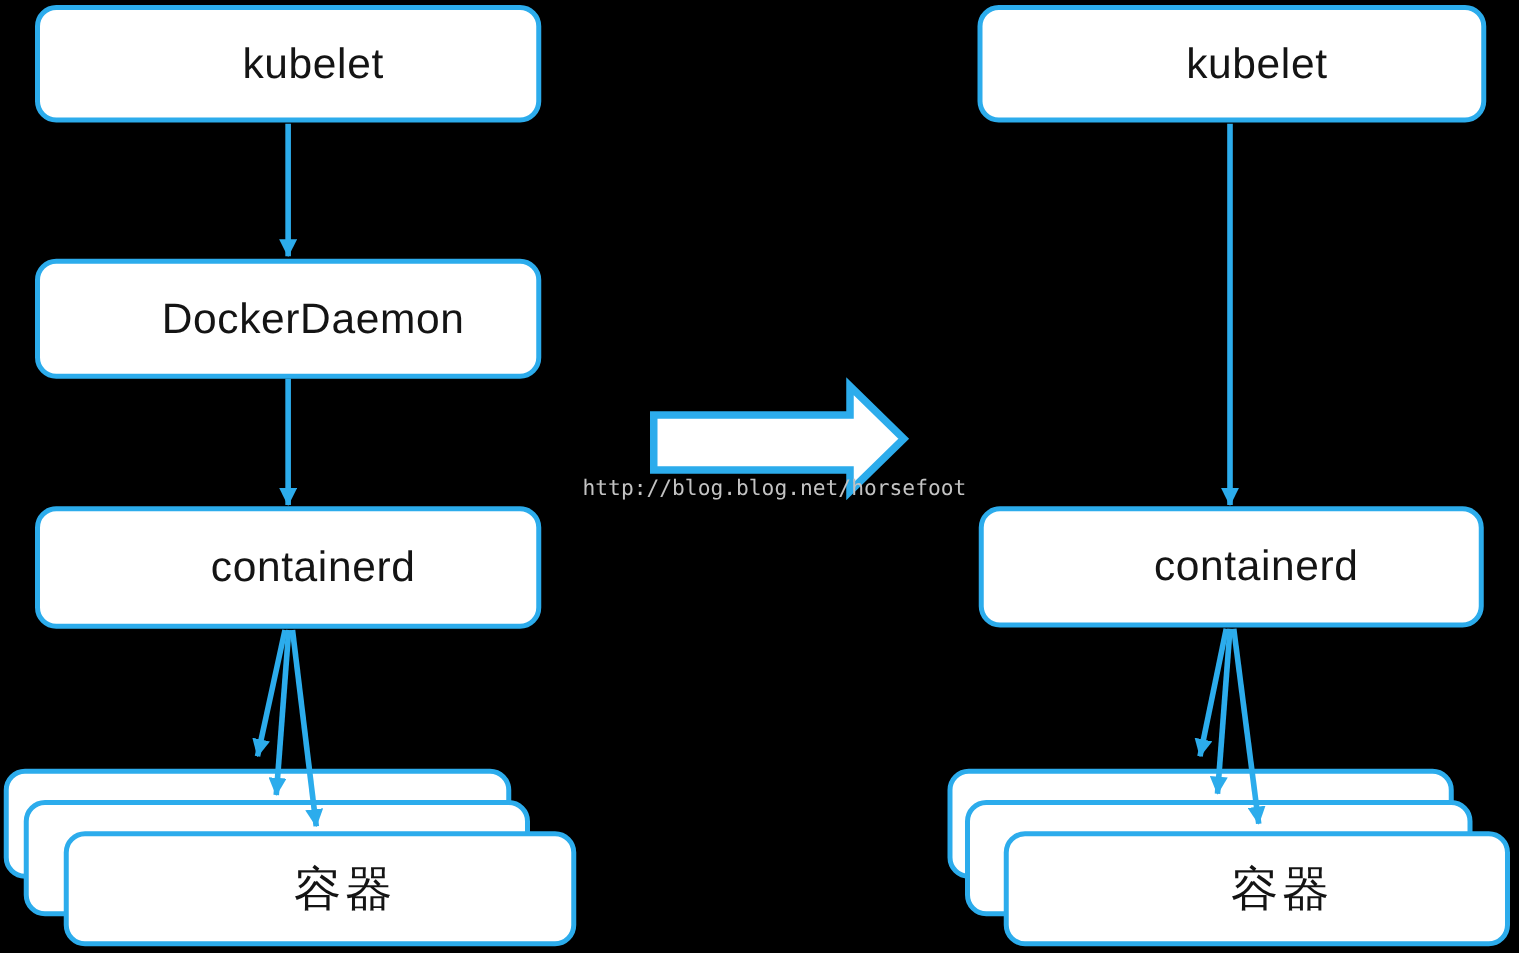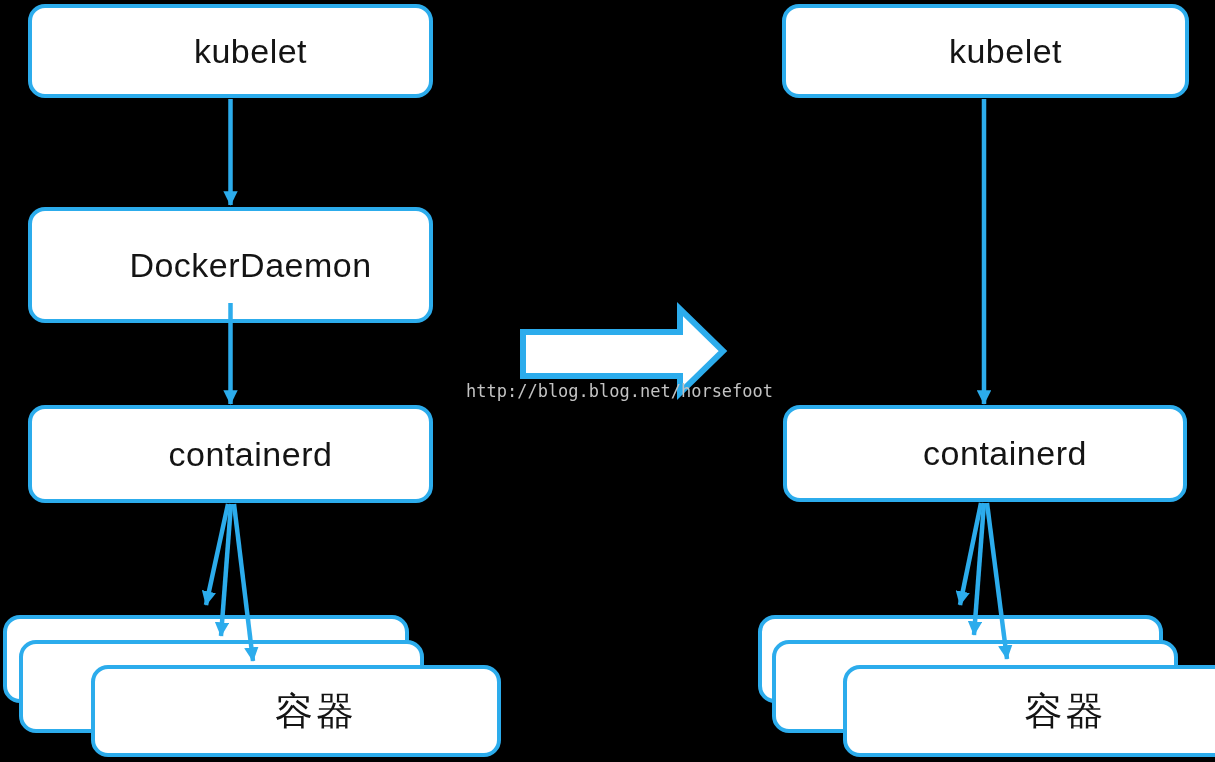--- a/index.html
+++ b/index.html
@@ -25,25 +25,24 @@
     align-items: center;
     justify-content: center;
     color: #141414;
     font-size: 34px;
     letter-spacing: 0.5px;
     padding-left: 40px;
   }
   .node.cjk {
     font-size: 38px;
     letter-spacing: 3px;
-    margin-left: 40px;
   }
   
   .l-kubelet      { left: 28px;  top: 4px;   width: 405px; height: 94px; }
-  .l-docker       { left: 28px;  top: 207px; width: 405px; height: 116px; }
+  .l-docker       { left: 28px;  top: 207px; width: 405px; height: 96px; }
   .l-containerd   { left: 28px;  top: 405px; width: 405px; height: 98px; }
   .l-stack-back   { left: 3px;   top: 615px; width: 406px; height: 88px; }
   .l-stack-mid    { left: 19px;  top: 640px; width: 405px; height: 93px; }
   .l-stack-front  { left: 51px;  top: 665px; width: 410px; height: 92px; }
   
   .r-kubelet      { left: 782px; top: 4px;   width: 407px; height: 94px; }
   .r-containerd   { left: 783px; top: 405px; width: 404px; height: 97px; }
   .r-stack-back   { left: 758px; top: 615px; width: 405px; height: 88px; }
   .r-stack-mid    { left: 772px; top: 640px; width: 406px; height: 93px; }
   .r-stack-front  { left: 803px; top: 665px; width: 405px; height: 92px; }

